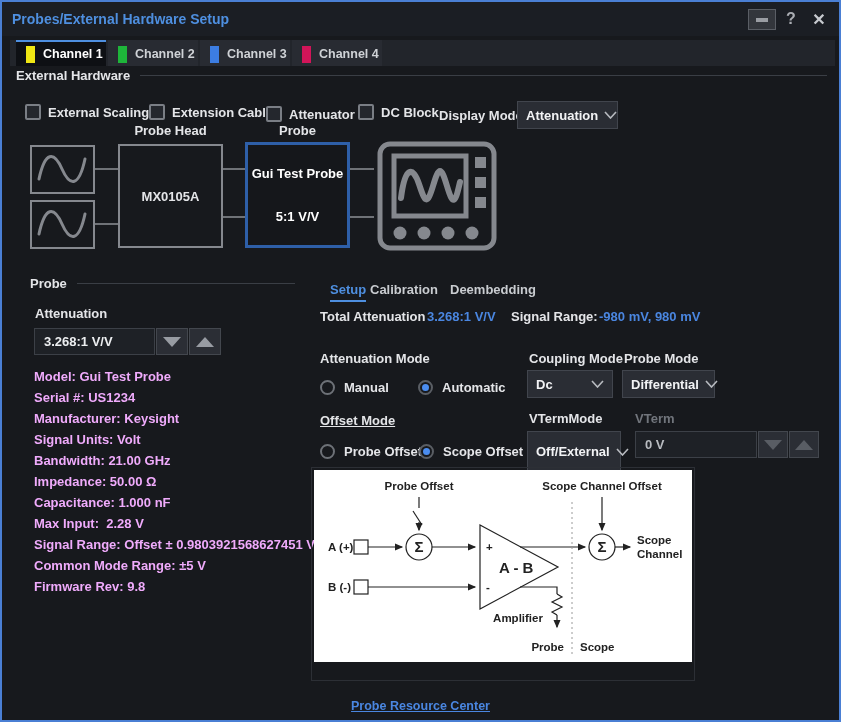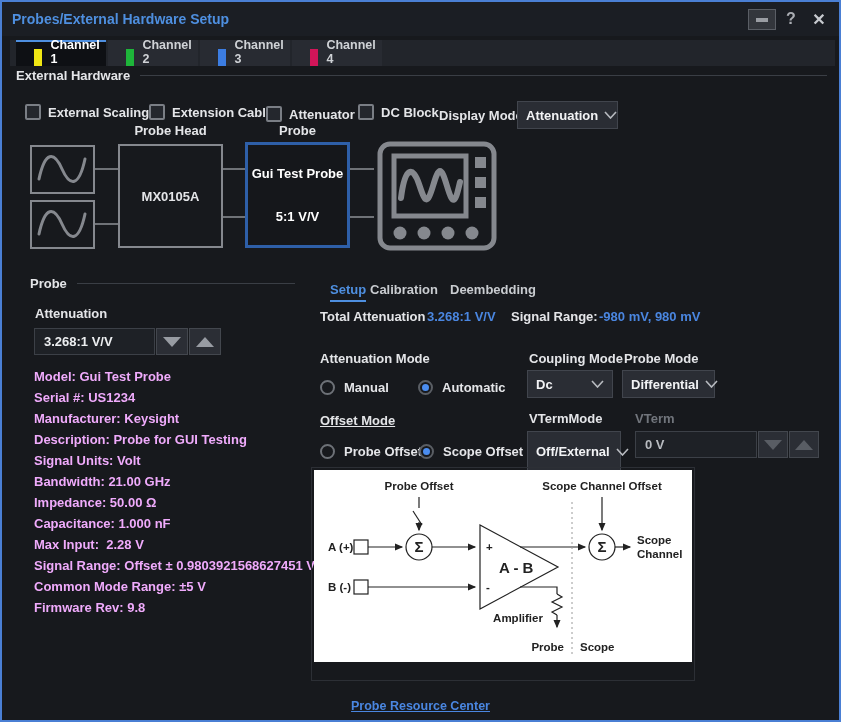--- a/index.html
+++ b/index.html
@@ -9,21 +9,21 @@
   .a{position:absolute;}
   .titlebar{position:absolute;left:0;top:0;right:0;height:34px;background:#1b1e24;}
   .title{position:absolute;left:10px;top:9px;font-size:14px;color:#4e8fe0;}
   .win-btn{position:absolute;display:flex;align-items:center;justify-content:center;cursor:default;}
   .min-btn{left:746px;top:7px;width:28px;height:21px;background:#33363c;border:1px solid #5a5e65;}
   .min-dash{width:12px;height:4px;background:#9a9da3;}
   .help-btn{left:779px;top:6px;width:20px;height:22px;font-size:16px;color:#aaadb3;}
   .close-btn{left:806px;top:6px;width:22px;height:22px;font-size:16px;color:#c7cacf;}
 
   .tabstrip{position:absolute;left:8px;top:38px;width:825px;height:26px;background:#22252b;display:flex;align-items:stretch;padding-left:6px;}
-  .tab{width:90px;margin-right:2px;display:flex;align-items:flex-end;background:#282b32;border-top:2px solid transparent;cursor:pointer;padding-left:8px;}
+  .tab{width:90px;margin-right:2px;display:flex;align-items:center;background:#282b32;border-top:2px solid transparent;cursor:pointer;}
   .tab .chip{width:9px;height:17px;margin:0 8px 0 10px;}
   .tab .tlabel{font-size:12.5px;color:#cfd2d6;}
   .tab.active{background:#0e1014;border-top:2px solid #4e8fe0;}
   .tab.active .tlabel{color:#ffffff;}
 
   .group-hdr{position:absolute;display:flex;align-items:center;font-size:13px;color:#e4e5e8;}
   .hline{flex:1;height:1px;background:#3a3e45;margin-left:10px;}
 
   .cb-item{position:absolute;display:flex;align-items:center;gap:7px;font-size:13px;}
   .cb{width:16px;height:16px;background:#24272d;border:2px solid #7a7e85;border-radius:2px;}
@@ -188,21 +188,20 @@
     </div>
     <div class="spin-btn" style="width:32px;height:27px;margin-left:1px;">
       <span class="tri-up"></span>
     </div>
   </div>
 
   <div class="a" style="left:32px;top:364px;">
     <div class="detail">Model: Gui Test Probe</div>
     <div class="detail">Serial #: US1234</div>
     <div class="detail">Manufacturer: Keysight</div>
-    <div class="detail">Description: Probe for GUI Testing</div>
     <div class="detail">Signal Units: Volt</div>
     <div class="detail">Bandwidth: 21.00 GHz</div>
     <div class="detail">Impedance: 50.00 Ω</div>
     <div class="detail">Capacitance: 1.000 nF</div>
     <div class="detail">Max Input:  2.28 V</div>
     <div class="detail">Signal Range: Offset ± 0.9803921568627451 V</div>
     <div class="detail">Common Mode Range: ±5 V</div>
     <div class="detail">Firmware Rev: 9.8</div>
   </div>
 

